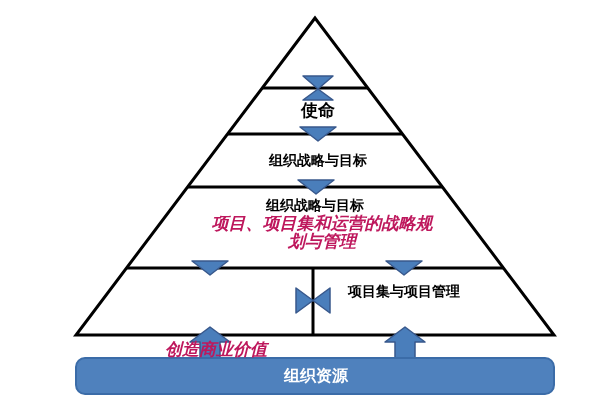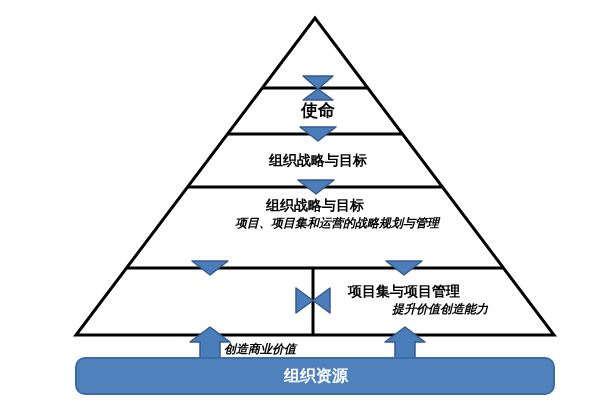--- a/index.html
+++ b/index.html
@@ -16,25 +16,25 @@
     position: absolute;
     text-align: center;
     color: #000000;
     font-weight: bold;
     white-space: nowrap;
   }
   .lvl-title   { font-size: 14px; line-height: 19px; }
   .lvl-title-lg{ font-size: 17px; line-height: 21px; }
   .subtitle {
     position: absolute;
-    text-align: right;
-    color: #000000;
+    text-align: center;
+    color: #be185d;
     font-weight: bold;
     font-style: italic;
-    font-size: 12px;
+    font-size: 17px;
     line-height: 18px;
   }
   .bar-label {
     position: absolute;
     text-align: center;
     color: #FFFFFF;
     font-weight: bold;
     font-size: 16px;
     line-height: 26px;
   }
@@ -87,17 +87,16 @@
 
   <div class="label lvl-title" style="left:215px; top:196px; width:200px;">组织战略与目标</div>
 
   <div class="subtitle wrap" style="left:205px; top:214px; width:234px; white-space:normal;">项目、项目集和运营的战略规划与管理</div>
 
 
   <div class="subtitle" style="left:136px; top:300px; width:160px;margin-top:40px;">创造商业价值</div>
 
   <div class="label lvl-title" style="left:324px; top:282px; width:160px;">项目集与项目管理</div>
 
-  <div class="subtitle" style="left:328px; top:300px; width:160px;">提升价值创造能力</div>
 
   <div class="bar-label" style="left:166px; top:363px; width:300px;">组织资源</div>
 
 </div>
 
 </body></html>

